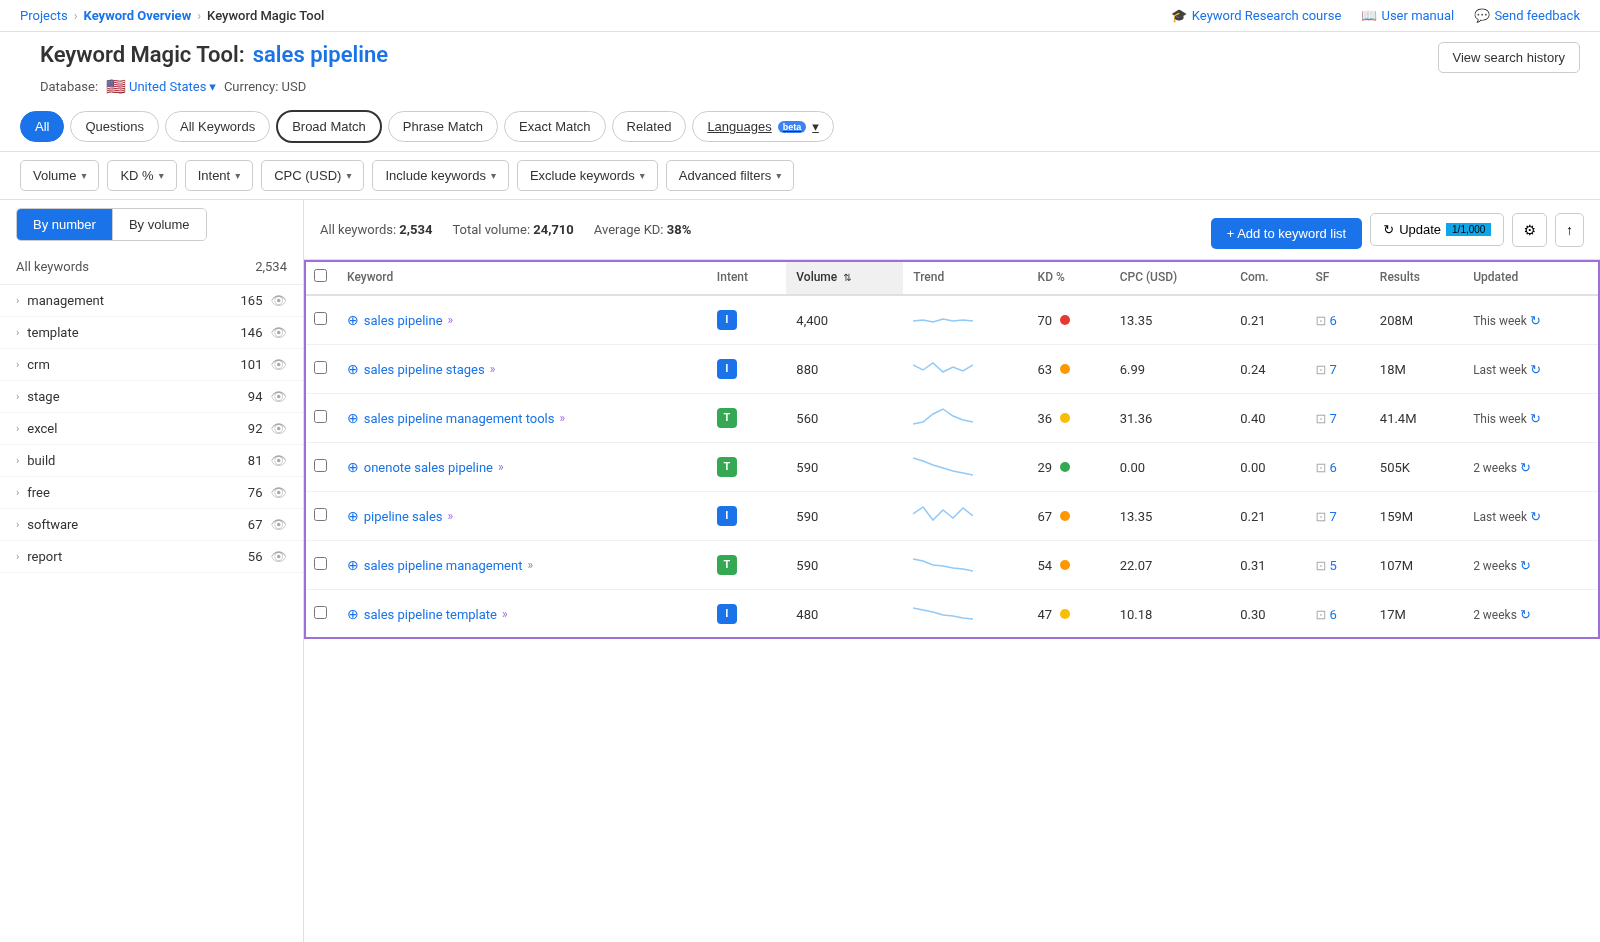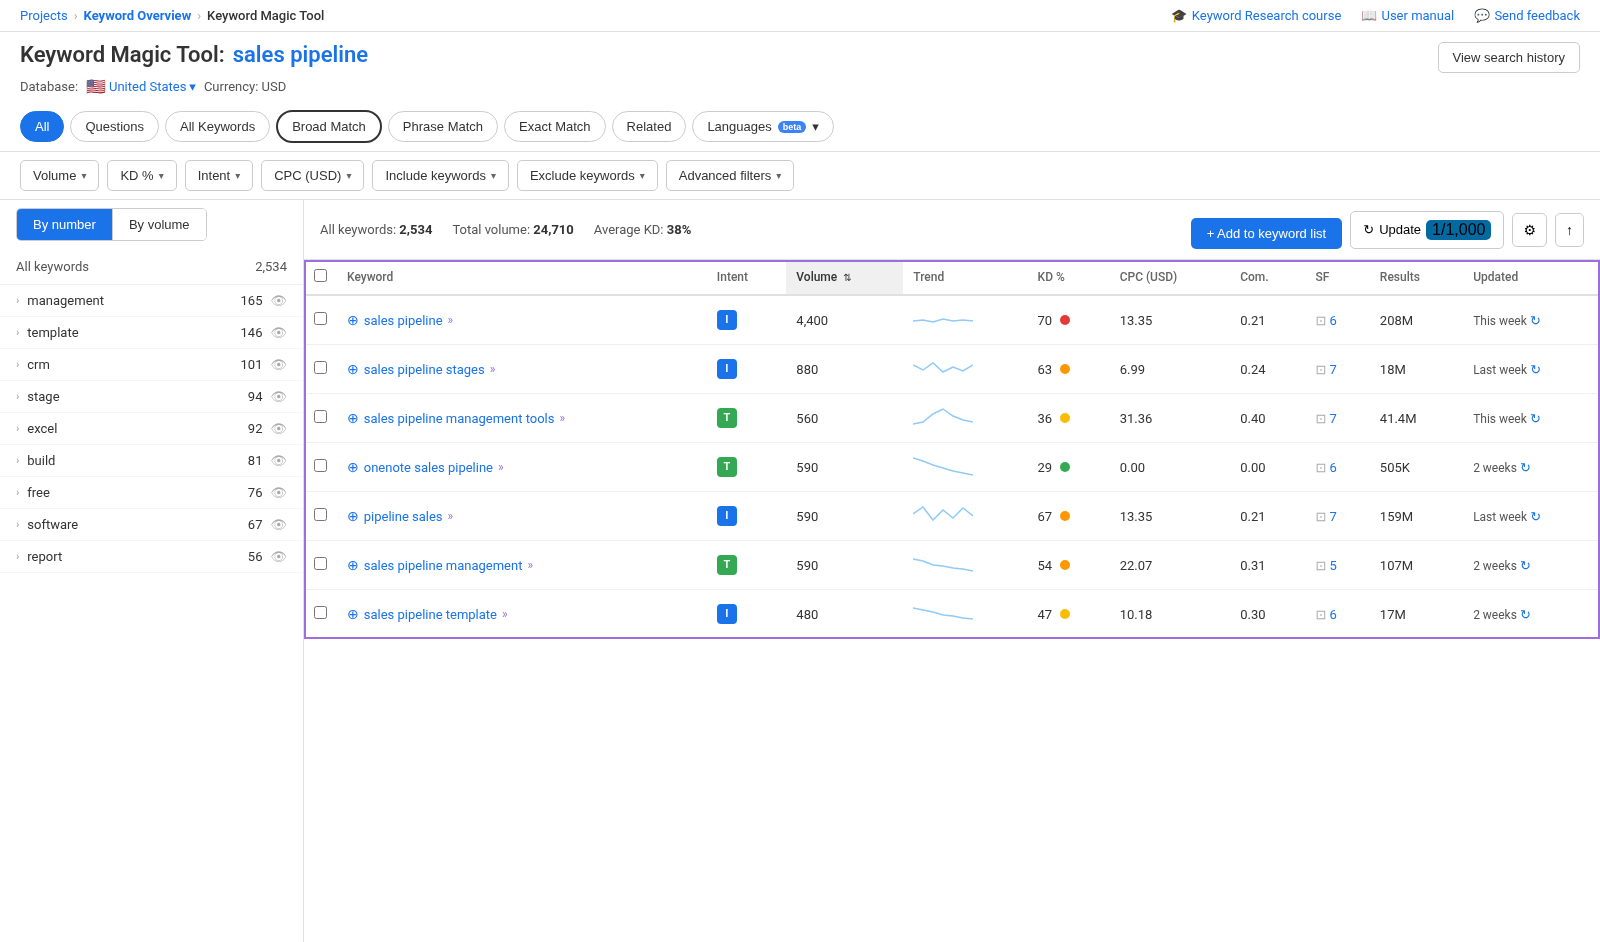--- a/index.html
+++ b/index.html
@@ -6,34 +6,34 @@
     body { font-family: -apple-system, BlinkMacSystemFont, 'Segoe UI', Roboto, sans-serif; font-size: 13px; background: #fff; color: #333; }
 
     .top-bar { display: flex; align-items: center; justify-content: space-between; padding: 8px 20px; border-bottom: 1px solid #e0e0e0; }
     .breadcrumb { display: flex; align-items: center; gap: 6px; font-size: 13px; color: #555; }
     .breadcrumb span { color: #555; }
     .breadcrumb .sep { color: #aaa; }
     .breadcrumb .current { color: #333; font-weight: 500; }
     .top-links { display: flex; align-items: center; gap: 20px; font-size: 13px; color: #1a73e8; }
     .top-links a { color: #1a73e8; text-decoration: none; display: flex; align-items: center; gap: 4px; }
 
-    .header { padding: 10px 20px 6px; }
+    .header { padding: 10px 20px 6px; margin-left: 20px; }
     .page-title { font-size: 22px; font-weight: 600; display: flex; align-items: baseline; gap: 8px; }
     .page-title .query { color: #1a73e8; font-weight: 600; }
     .sub-header { display: flex; align-items: center; gap: 8px; margin-top: 4px; font-size: 13px; color: #555; }
     .sub-header a { color: #1a73e8; text-decoration: none; display: flex; align-items: center; gap: 3px; }
     .flag { font-size: 16px; }
 
     .view-history-btn { background: white; border: 1px solid #ccc; padding: 7px 14px; border-radius: 5px; cursor: pointer; font-size: 13px; color: #333; }
 
     .filter-row { padding: 8px 20px; display: flex; align-items: center; gap: 6px; border-bottom: 1px solid #e0e0e0; flex-wrap: wrap; }
     .tab-btn { padding: 7px 14px; border: 1px solid #ccc; background: white; border-radius: 20px; cursor: pointer; font-size: 13px; color: #333; }
     .tab-btn.active { background: #1a73e8; color: white; border-color: #1a73e8; }
     .tab-btn.active-outline { background: white; color: #333; border: 2px solid #333; font-weight: 500; }
-    .lang-btn { padding: 7px 14px; border: 1px solid #ccc; background: white; border-radius: 20px; cursor: pointer; font-size: 13px; color: #333; display: flex; align-items: center; gap: 6px; }
+    .lang-btn { padding: 7px 14px; border: 1px solid #ccc; background: white; border-radius: 20px; cursor: pointer; font-size: 13px; color: #333; display: flex; align-items: center; gap: 6px; text-decoration: underline; }
     .beta-badge { background: #3b82f6; color: white; font-size: 9px; padding: 1px 5px; border-radius: 8px; font-weight: 600; }
 
     .filter-row2 { padding: 8px 20px; display: flex; align-items: center; gap: 8px; border-bottom: 1px solid #e0e0e0; flex-wrap: wrap; }
     .dropdown-btn { padding: 7px 12px; border: 1px solid #ccc; background: white; border-radius: 5px; cursor: pointer; font-size: 13px; color: #333; display: flex; align-items: center; gap: 5px; }
     .dropdown-btn .arrow { font-size: 10px; color: #666; }
 
     .content { display: flex; height: calc(100vh - 200px); min-height: 600px; }
 
     .sidebar { width: 304px; border-right: 1px solid #e0e0e0; overflow-y: auto; flex-shrink: 0; }
     .sidebar-header { display: flex; justify-content: space-between; padding: 10px 16px; font-size: 13px; color: #555; border-bottom: 1px solid #eee; }
@@ -47,21 +47,21 @@
     .eye-icon { color: #aaa; font-size: 13px; cursor: pointer; }
 
     .main { flex: 1; overflow-x: auto; overflow-y: auto; }
 
     .main-header { display: flex; align-items: center; justify-content: space-between; padding: 10px 16px; border-bottom: 1px solid #e0e0e0; }
     .stats { font-size: 13px; color: #555; display: flex; gap: 20px; }
     .stats strong { color: #333; }
     .main-actions { display: flex; align-items: center; gap: 8px; }
     .add-btn { background: #1a73e8; color: white; border: none; padding: 8px 16px; border-radius: 5px; cursor: pointer; font-size: 13px; display: flex; align-items: center; gap: 5px; margin-top: 8px; }
     .update-btn { background: white; border: 1px solid #ccc; padding: 8px 12px; border-radius: 5px; cursor: pointer; font-size: 13px; display: flex; align-items: center; gap: 5px; }
-    .update-count { background: #0369a1; padding: 1px 6px; border-radius: 5px; font-size: 16px; }
+    .update-count { background: #0ea5e9; padding: 1px 6px; border-radius: 0; font-size: 10px; }
     .icon-btn { background: white; border: 1px solid #ccc; padding: 8px 10px; border-radius: 5px; cursor: pointer; font-size: 14px; }
 
     table { width: 100%; border-collapse: collapse; }
     thead tr { border-bottom: 2px solid #e0e0e0; }
     th { padding: 9px 10px; font-size: 12px; color: #666; font-weight: 500; text-align: left; white-space: nowrap; }
     th.sorted { background: #f0f0f0; color: #333; }
     td { padding: 10px 10px; font-size: 13px; border-bottom: 1px solid #f0f0f0; vertical-align: middle; }
 
     .keyword-col { min-width: 200px; }
     .keyword-link { color: #1a73e8; text-decoration: none; display: flex; align-items: center; gap: 5px; flex-wrap: wrap; }

